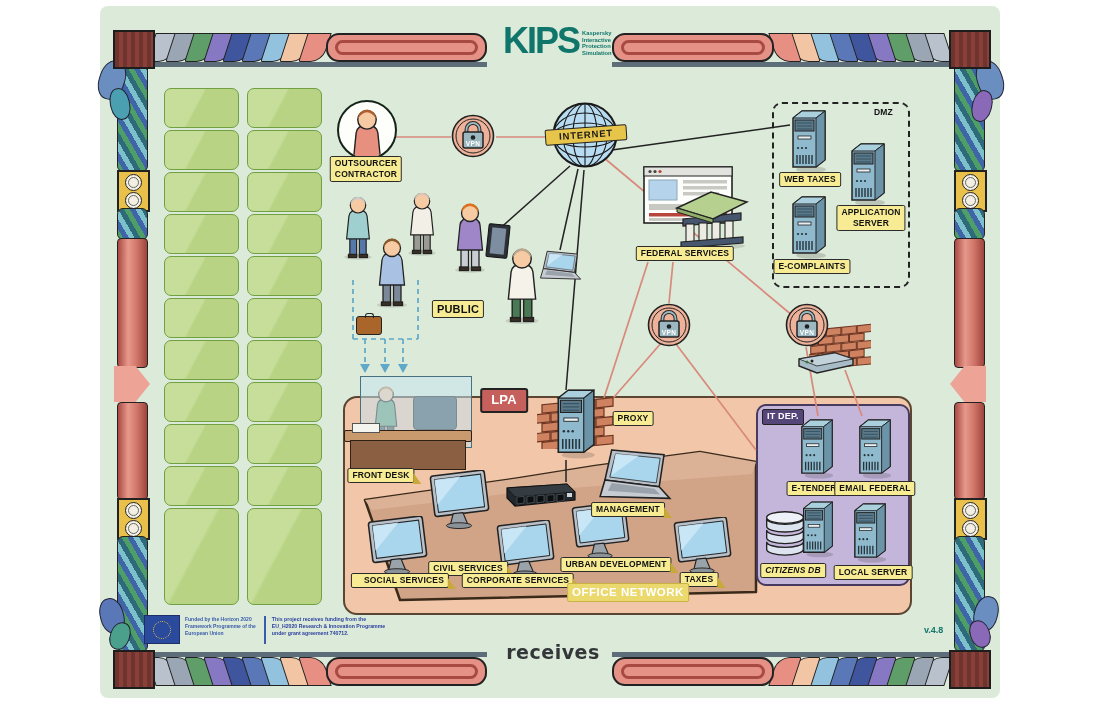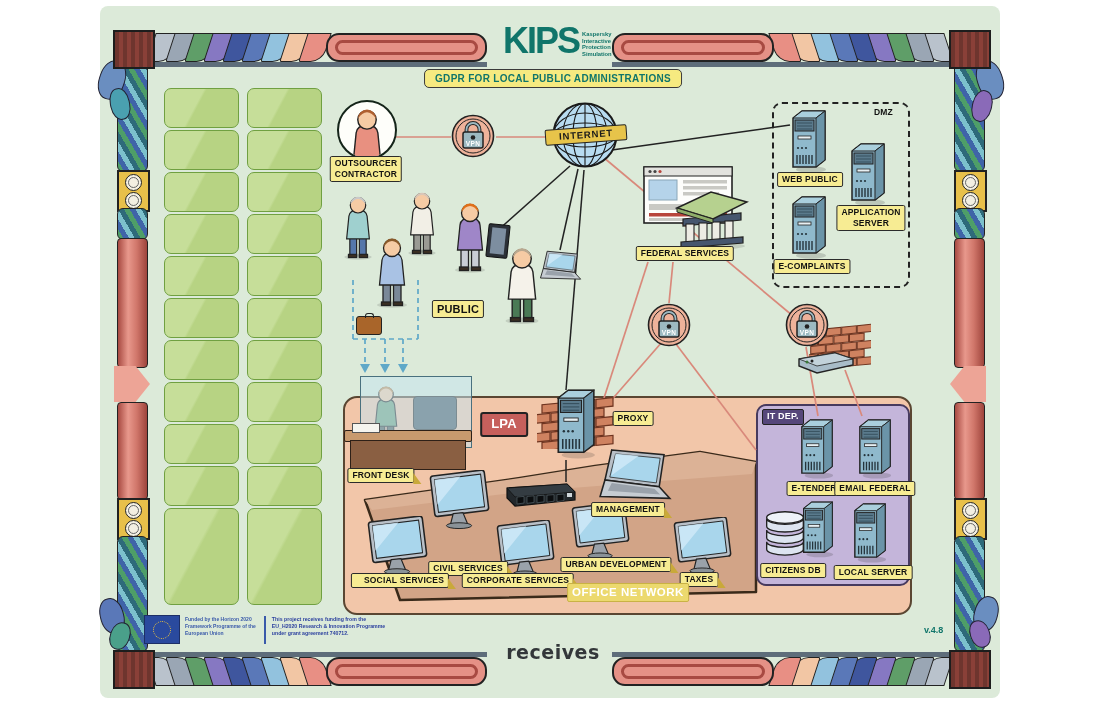--- a/index.html
+++ b/index.html
@@ -12,21 +12,21 @@
   .lbl{position:absolute;transform:translateX(-50%);background:#f7ec93;border:1.6px solid #2b2b2b;
        border-radius:2px;padding:1px 4px;font:800 8.5px/1.3 "Liberation Sans",sans-serif;color:#111;
        text-align:center;letter-spacing:.2px;z-index:6;white-space:pre-line;}
   .pennant::after{content:"";position:absolute;right:-8px;bottom:-1.6px;
        border-left:8px solid #c9a93a;border-top:11px solid transparent;}
   .tag-lpa{background:#c6605c;color:#fff;font-size:13px;border:2px solid #222;padding:2px 9px;border-radius:3px;}
   .tag-itdep{background:#55467a;color:#fff;font-size:9px;border:1.5px solid #222;transform:none;}
   .tag-on{font-size:11.5px;color:#fff;background:#ecd96e;border:1px solid #c9b245;letter-spacing:.5px;}
   .txt-dmz{background:none;border:none;transform:none;font:800 8.5px "Liberation Sans",sans-serif;padding:0;}
   
-  #kips{position:absolute;left:503px;top:25px;display:flex;align-items:flex-end;z-index:6;}
+  #kips{position:absolute;left:503px;top:25px;display:flex;align-items:center;z-index:6;}
   #kips .big{font:800 36px/0.9 "Liberation Sans",sans-serif;color:#10756a;letter-spacing:-2px;}
   #kips .sub{font:800 5.8px/1.12 "Liberation Sans",sans-serif;color:#10756a;margin:4px 0 0 3px;white-space:pre-line;}
   #banner{position:absolute;left:553px;top:69px;transform:translateX(-50%);background:#f6ea80;
        border:1.6px solid #3a3a3a;border-radius:5px;padding:3px 10px;
        font:800 10px "Liberation Sans",sans-serif;color:#10756a;letter-spacing:.3px;z-index:6;white-space:nowrap;}
   
   .cardcol{position:absolute;top:88px;width:75px;z-index:2;}
   .card{border:1.6px solid #70a041;border-radius:7px;margin-bottom:2px;
         background:linear-gradient(118deg,#c6de99 0%,#c6de99 42%,#b7d383 45%,#b7d383 100%);}
   .card.small{height:38px;} .card.large{height:95px;}
@@ -198,21 +198,20 @@
   <div class="blob" style="left:974px;top:596px;width:22px;height:34px;background:#6a8ec0;transform:rotate(15deg);"></div>
   <div class="blob" style="left:970px;top:620px;width:18px;height:26px;background:#8a6ab8;transform:rotate(-20deg);"></div>
 
   <div id="kips">
     <span class="big">KIPS</span>
     <span class="sub">Kaspersky
 Interactive
 Protection
 Simulation</span>
   </div>
-  <div id="banner">GDPR FOR LOCAL PUBLIC ADMINISTRATIONS</div>
 
   <div class="cardcol" style="left:164px;">
       <div class="card small"></div>
       <div class="card small"></div>
       <div class="card small"></div>
       <div class="card small"></div>
       <div class="card small"></div>
       <div class="card small"></div>
       <div class="card small"></div>
       <div class="card small"></div>
@@ -514,21 +513,21 @@
  <g stroke="#25343c" stroke-width="1.4">
           <line x1="7" y1="46" x2="7" y2="55"></line>
           <line x1="10" y1="46" x2="10" y2="55"></line>
           <line x1="13" y1="46" x2="13" y2="55"></line>
           <line x1="16" y1="46" x2="16" y2="55"></line>
           <line x1="19" y1="46" x2="19" y2="55"></line>
           <line x1="22" y1="46" x2="22" y2="55"></line>
         </g>
 </svg>
     </div>
-  <div class="lbl" style="left:810px;top:172px;">WEB PUBLIC</div>
+  <div class="lbl" style="left:810px;top:172px;">WEB TAXES</div>
   <div class="n" style="left:849px;top:142px;width:38px;height:64px;">
       <svg viewBox="0 0 38 64" style="width:100%;height:100%">
  <ellipse cx="21" cy="60.5" rx="15" ry="3.2" fill="rgba(40,40,40,.18)"></ellipse>
  <polygon points="3,9 12,2 35,2 35,51 26,58 3,58" fill="#8fb9cc" stroke="#222" stroke-width="1.5"></polygon>
  <polygon points="3,9 12,2 35,2 26,9" fill="#aacfdd" stroke="#222" stroke-width="1"></polygon>
  <polygon points="26,9 35,2 35,51 26,58" fill="#6b94a8" stroke="#222" stroke-width="1"></polygon>
  <rect x="5" y="11" width="19" height="11" fill="#5a7a8c" stroke="#222" stroke-width="1"></rect>
  <line x1="7" y1="14" x2="22" y2="14" stroke="#36505e"></line>
         <line x1="7" y1="17" x2="22" y2="17" stroke="#36505e"></line>
         <line x1="7" y1="20" x2="22" y2="20" stroke="#36505e"></line>
@@ -567,21 +566,21 @@
           <line x1="10" y1="46" x2="10" y2="55"></line>
           <line x1="13" y1="46" x2="13" y2="55"></line>
           <line x1="16" y1="46" x2="16" y2="55"></line>
           <line x1="19" y1="46" x2="19" y2="55"></line>
           <line x1="22" y1="46" x2="22" y2="55"></line>
         </g>
 </svg>
     </div>
   <div class="lbl" style="left:812px;top:259px;">E-COMPLAINTS</div>
 
-  <div class="lbl tag-lpa" style="left:504px;top:412px;">LPA</div>
+  <div class="lbl tag-lpa" style="left:504px;top:388px;">LPA</div>
   <div class="n" style="left:537px;top:397px;width:78px;height:52px;">
       <svg viewBox="0 0 72 52" style="width:100%;height:100%">
         <g transform="matrix(1,-0.1,0,1,0,6)">
           <rect x="2" y="2" width="17" height="8.4" fill="#cf8260" stroke="#6e3420" stroke-width="1.2"></rect>
           <rect x="20" y="2" width="17" height="8.4" fill="#cf8260" stroke="#6e3420" stroke-width="1.2"></rect>
           <rect x="38" y="2" width="17" height="8.4" fill="#cf8260" stroke="#6e3420" stroke-width="1.2"></rect>
           <rect x="56" y="2" width="17" height="8.4" fill="#cf8260" stroke="#6e3420" stroke-width="1.2"></rect>
           <rect x="-7" y="11.4" width="17" height="8.4" fill="#cf8260" stroke="#6e3420" stroke-width="1.2"></rect>
           <rect x="11" y="11.4" width="17" height="8.4" fill="#cf8260" stroke="#6e3420" stroke-width="1.2"></rect>
           <rect x="29" y="11.4" width="17" height="8.4" fill="#cf8260" stroke="#6e3420" stroke-width="1.2"></rect>
@@ -725,21 +724,21 @@
  <g stroke="#25343c" stroke-width="1.4">
           <line x1="7" y1="46" x2="7" y2="55"></line>
           <line x1="10" y1="46" x2="10" y2="55"></line>
           <line x1="13" y1="46" x2="13" y2="55"></line>
           <line x1="16" y1="46" x2="16" y2="55"></line>
           <line x1="19" y1="46" x2="19" y2="55"></line>
           <line x1="22" y1="46" x2="22" y2="55"></line>
         </g>
 </svg>
     </div>
-  <div class="lbl" style="left:793px;top:563px;">CITIZENS DB</div>
+  <div class="lbl" style="left:793px;top:563px;font-style:italic;">CITIZENS DB</div>
   <div class="n" style="left:852px;top:502px;width:36px;height:61px;">
       <svg viewBox="0 0 38 64" style="width:100%;height:100%">
  <ellipse cx="21" cy="60.5" rx="15" ry="3.2" fill="rgba(40,40,40,.18)"></ellipse>
  <polygon points="3,9 12,2 35,2 35,51 26,58 3,58" fill="#8fb9cc" stroke="#222" stroke-width="1.5"></polygon>
  <polygon points="3,9 12,2 35,2 26,9" fill="#aacfdd" stroke="#222" stroke-width="1"></polygon>
  <polygon points="26,9 35,2 35,51 26,58" fill="#6b94a8" stroke="#222" stroke-width="1"></polygon>
  <rect x="5" y="11" width="19" height="11" fill="#5a7a8c" stroke="#222" stroke-width="1"></rect>
  <line x1="7" y1="14" x2="22" y2="14" stroke="#36505e"></line>
         <line x1="7" y1="17" x2="22" y2="17" stroke="#36505e"></line>
         <line x1="7" y1="20" x2="22" y2="20" stroke="#36505e"></line>

